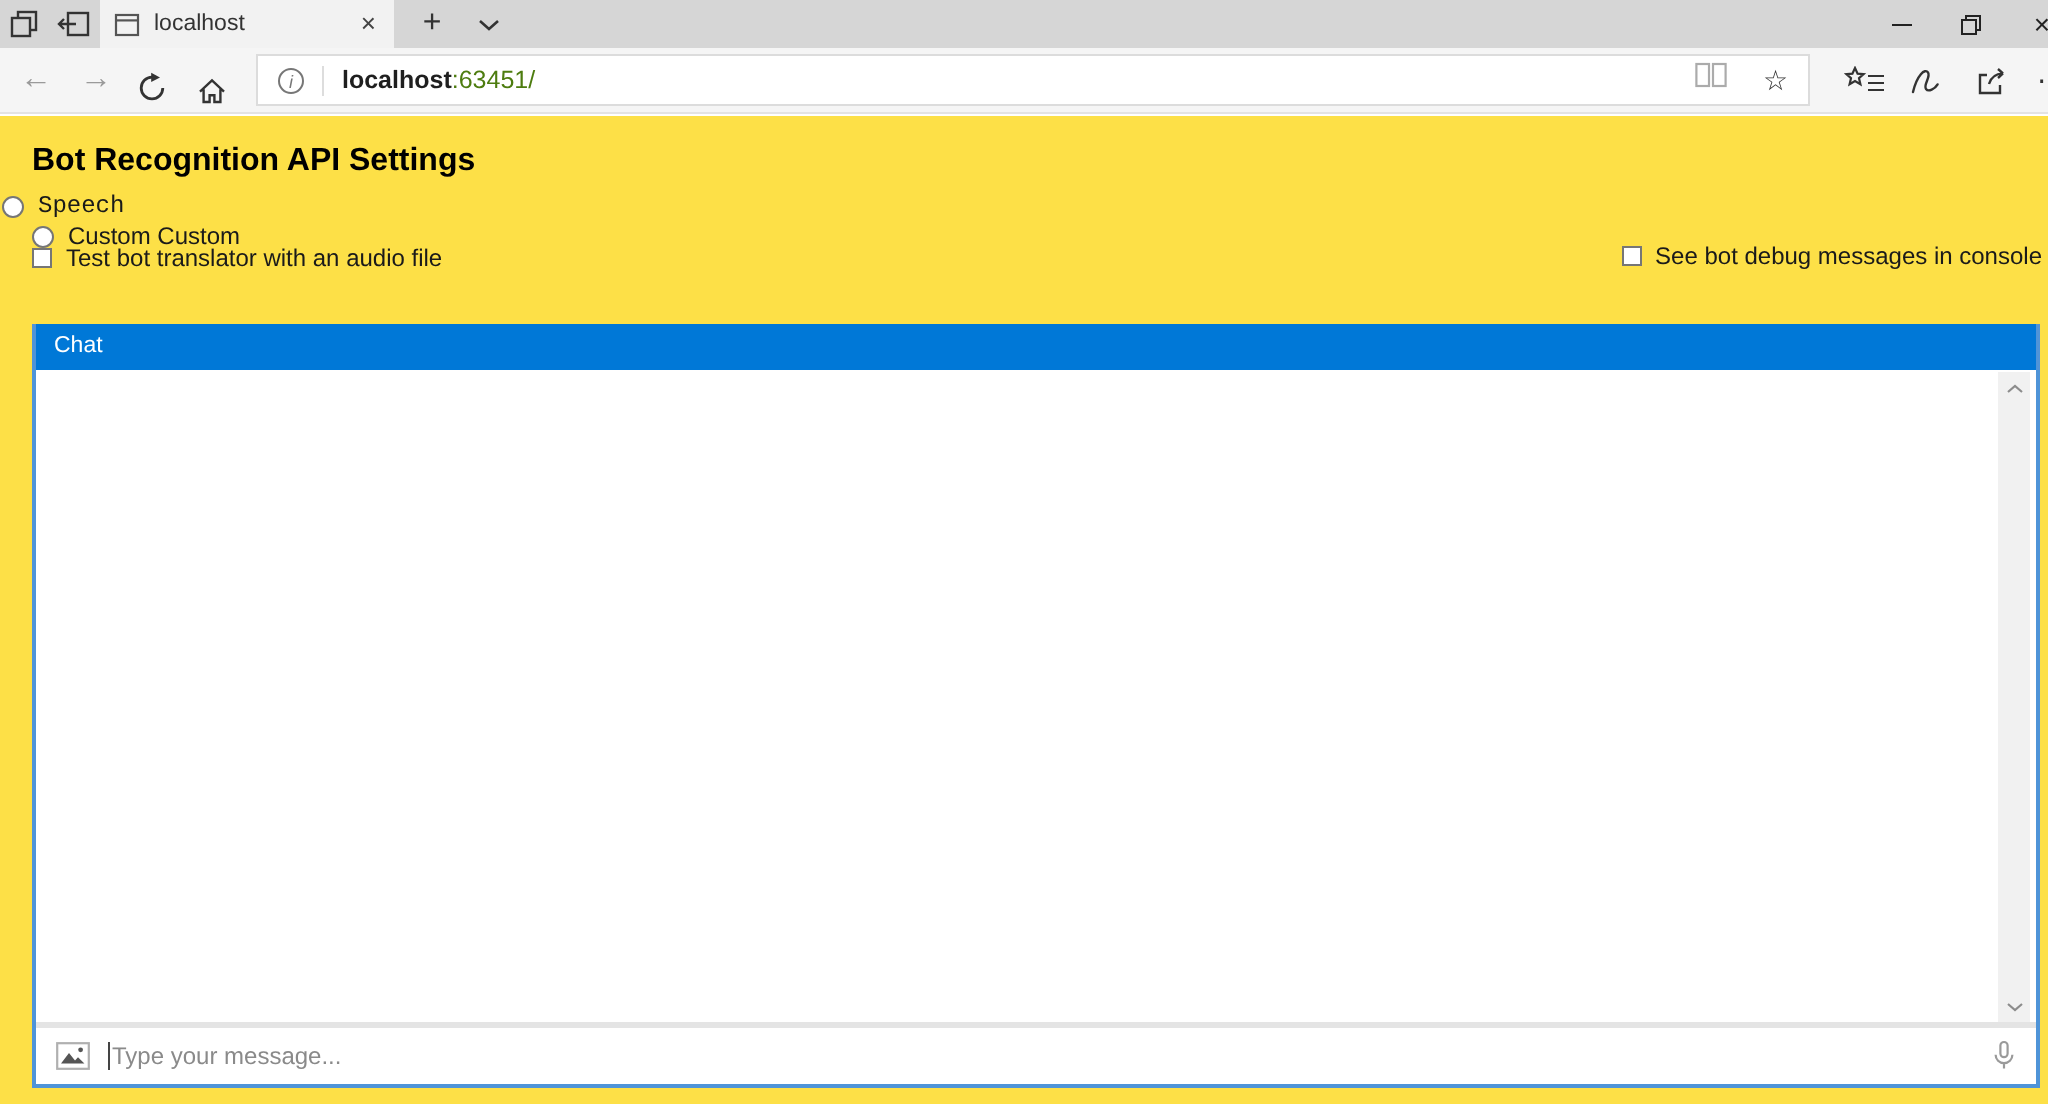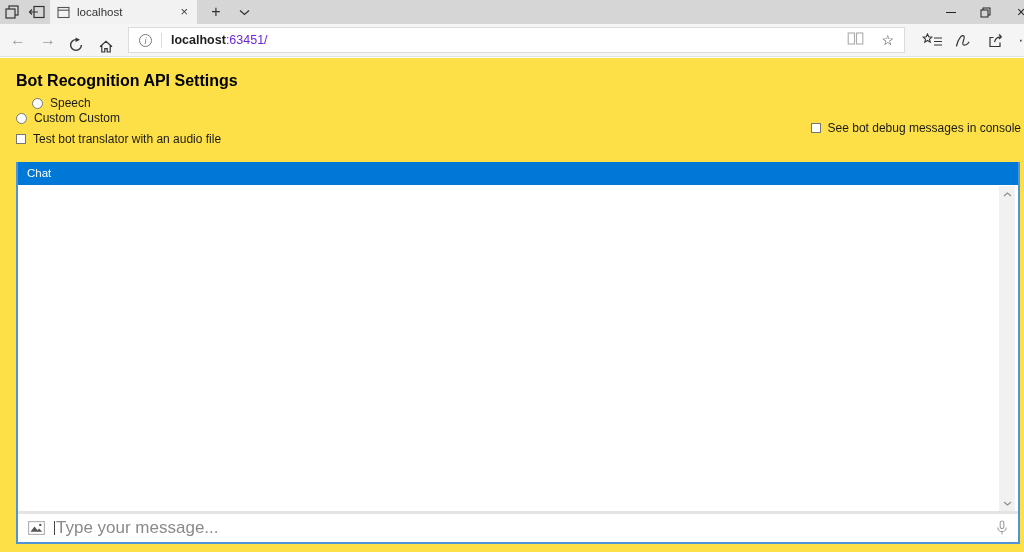--- a/index.html
+++ b/index.html
@@ -36,37 +36,37 @@
   .nav.fwd { left:34px; color:#9a9a9a; }
   .nav.refresh { left:62px; padding-top:8px; }
   .nav.home { left:92px; padding-top:9px; }
   .addressbar { position:absolute; left:128px; top:3px; width:777px; height:26px; background:#fff;
                 border:1px solid #dcdcdc; display:flex; align-items:center; }
   .info-icon { margin-left:10px; width:13px; height:13px; border:1px solid #777; border-radius:50%;
                color:#777; font-size:9px; line-height:12px; text-align:center; font-style:italic; flex:none; }
   .ab-sep { width:1px; height:15px; background:#ddd; margin:0 9px; flex:none; }
   .url { font-size:12.5px; white-space:nowrap; }
   .url .host { color:#1f1f1f; font-weight:bold; }
-  .url .rest { color:#6d28d9; }
+  .url .rest { color:#4d7c0f; }
   .ab-right { margin-left:auto; display:flex; align-items:center; gap:17px; margin-right:10px; }
   .fav-star { font-size:14px; color:#333; line-height:14px; }
   .tbr { position:absolute; top:0; width:28px; height:32px; display:flex; align-items:center; justify-content:center; }
   .tbr.hub { left:918px; }
   .tbr.pen { left:950px; }
   .tbr.share { left:982px; }
   .tbr.more { left:1012px; font-size:14px; color:#333; letter-spacing:1px; }
 
   
   .page { position:absolute; left:0; top:58px; width:100%; height:494px; background:#fde047; }
   .heading { position:absolute; left:16px; top:14px; font-size:16px; font-weight:bold; color:#000; }
   .opt-row { position:absolute; display:flex; align-items:center; gap:7px; font-size:12px; color:#1a1a1a;
              white-space:nowrap; cursor:default; }
-  .opt-row.r1 { left:32px; top:38px; }
+  .opt-row.r1 { left:1px; top:38px;font-family:Liberation Mono, monospace; }
   .opt-row.r2 { left:16px; top:53px; }
-  .opt-row.c1 { left:16px; top:74px; }
+  .opt-row.c1 { left:16px; top:64px; }
   .opt-row.c2 { right:3px; top:44px;margin-top:19px; }
   .radio { width:11px; height:11px; border:1px solid #767676; border-radius:50%; background:#fff; flex:none; }
   .checkbox { width:10px; height:10px; border:1px solid #767676; background:#fff; flex:none; }
 
   
   .chat { position:absolute; left:16px; top:104px; width:1004px; height:382px;
           border-left:2px solid var(--chat-border); border-right:2px solid var(--chat-border);
           border-bottom:2px solid var(--chat-border); background:#fff; }
   .chat-header { position:absolute; left:0; top:0; right:0; height:23px; background:var(--chat-header-bg);
                  color:#fff; font-size:11.5px; line-height:23px; padding-left:9px; }
@@ -74,21 +74,21 @@
   .scrollbar { position:absolute; right:3px; top:24px; bottom:31px; width:16px; background:#f1f1f1; }
   .sb-btn { position:absolute; left:0; width:16px; height:14px; display:flex; align-items:center; justify-content:center; }
   .sb-btn.up { top:1px; }
   .sb-btn.down { bottom:1px; }
   .chat-divider { position:absolute; left:0; right:0; bottom:28px; height:3px; background:#e4e4e4; }
   .console { position:absolute; left:0; right:0; bottom:0; height:28px; background:#fff;
              display:flex; align-items:center; padding:0 10px; }
   .upload { display:flex; margin-right:9px; flex:none; }
   .caret { width:1px; height:14px; background:#444; flex:none; }
   .msg-input { flex:1; border:none; outline:none; font-family:"Liberation Sans",sans-serif;
-               font-size:17px; color:#333; background:transparent; padding-left:1px; }
+               font-size:12px; color:#333; background:transparent; padding-left:1px; }
   .msg-input::placeholder { color:#8a8a8a; opacity:1; }
   .mic { display:flex; margin-left:8px; flex:none; }
 </style>
 </head>
 <body>
 
 <div class="browser">
 
   <div class="tabbar">
     <span class="tb-icon preview">

